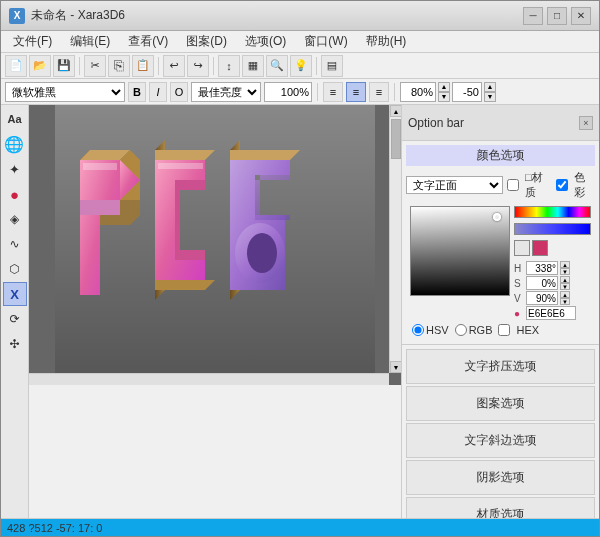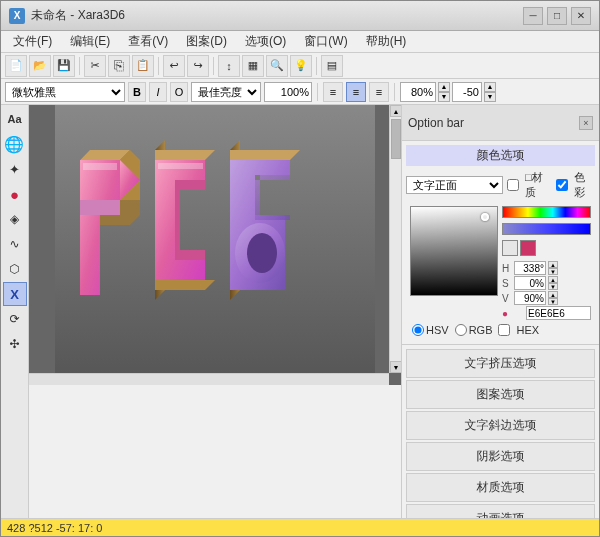--- a/index.html
+++ b/index.html
@@ -363,21 +363,21 @@
     .bottom-buttons {
       flex: 1;
       display: flex;
       flex-direction: column;
       justify-content: flex-end;
       padding: 4px;
       gap: 2px;
     }
     .panel-btn {
       width: 100%;
-      height: 29px;
+      height: 35px;
       background: #e8e8e8;
       border: 1px solid #ccc;
       font-size: 12px;
       color: #333;
       cursor: pointer;
       text-align: center;
       display: flex;
       align-items: center;
       justify-content: center;
     }
@@ -422,21 +422,21 @@
       width: 10px;
       height: 40px;
       background: #b8b8b8;
       border: 1px solid #aaa;
       margin: 2px auto;
     }
 
     
     .status-bar {
       height: 18px;
-      background: #fde047;
+      background: #0ea5e9;
       border-top: 1px solid #ccc;
       display: flex;
       align-items: center;
       padding: 0 6px;
       font-size: 11px;
       color: #333;
       flex-shrink: 0;
     }
 
     
@@ -753,21 +753,21 @@
                 <div style="display:flex;align-items:center;gap:2px;">
                   <span style="font-size:10px;color:#555;width:10px;">V</span>
                   <input style="width: 32px; height: 14px; font-size: 10px; border: 1px solid rgb(170, 170, 170); text-align: right; padding: 0px 1px;" value="90%" readonly="">
                   <div style="display:flex;flex-direction:column;">
                     <div style="width:10px;height:7px;border:1px solid #aaa;background:#e8e8e8;font-size:6px;display:flex;align-items:center;justify-content:center;cursor:pointer;">▲</div>
                     <div style="width:10px;height:7px;border:1px solid #aaa;background:#e8e8e8;font-size:6px;display:flex;align-items:center;justify-content:center;cursor:pointer;">▼</div>
                   </div>
                 </div>
                 <div style="display:flex;align-items:center;gap:2px;">
                   <span style="font-size:10px;color:#cc3366;width:10px;">●</span>
-                  <input style="width: 65px; height: 14px; font-size: 10px; border: 1px solid rgb(170, 170, 170); padding: 0px 1px; margin-left: 12px;" value="E6E6E6" readonly="">
+                  <input style="width: 50px; height: 14px; font-size: 10px; border: 1px solid rgb(170, 170, 170); padding: 0px 1px;" value="E6E6E6" readonly="">
                 </div>
               </div>
             </div>
           </div>
         </div>
 
         <div class="radio-row">
           <label class="radio-label">
             <input type="radio" name="colormode" checked="" style="">
             <span>HSV</span>

